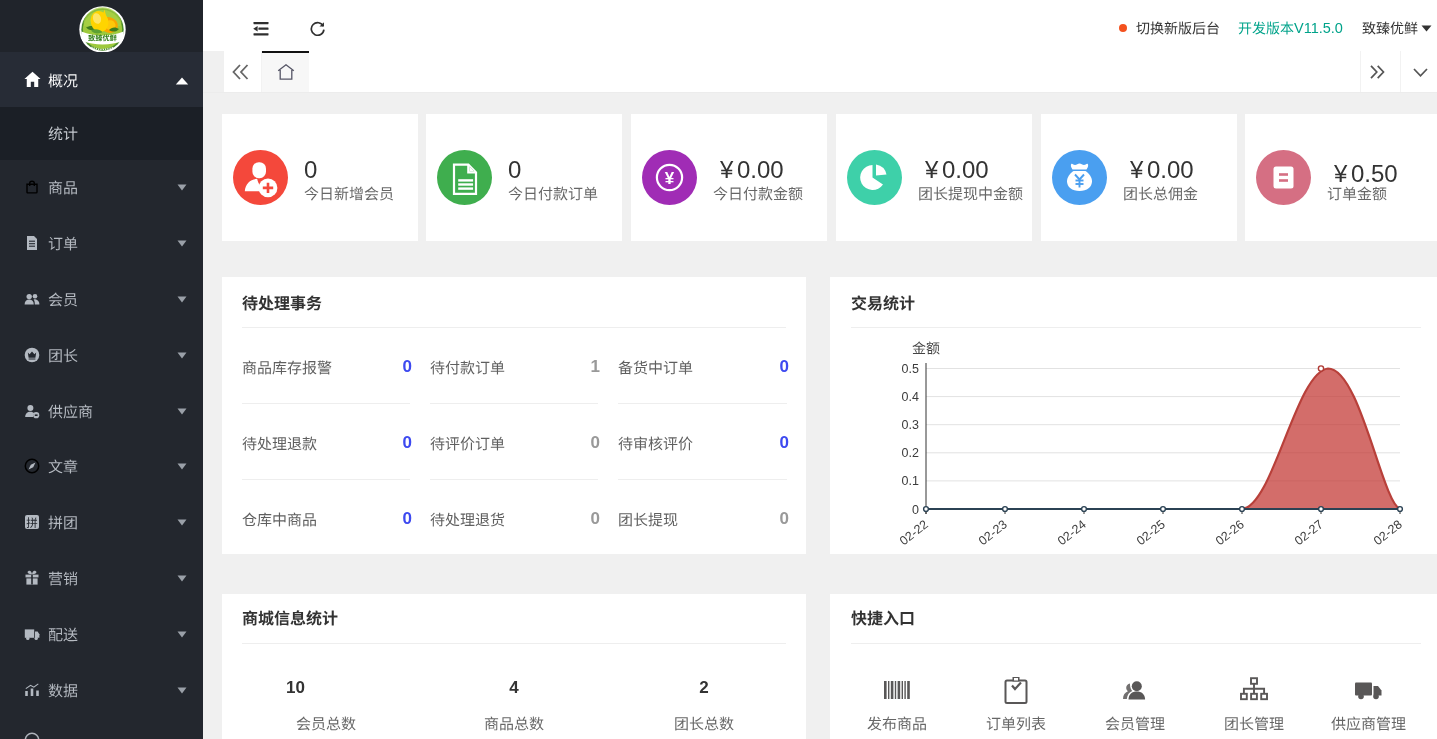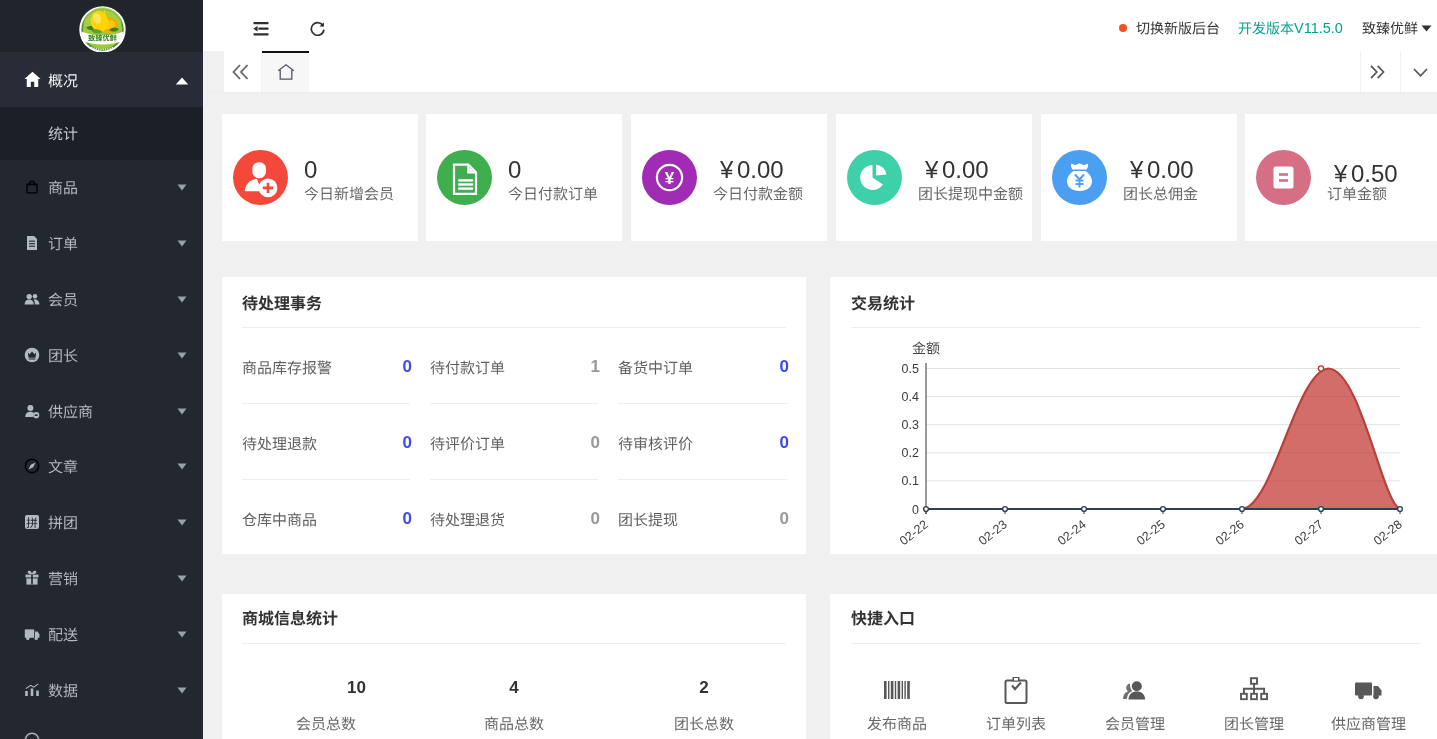--- a/index.html
+++ b/index.html
@@ -646,21 +646,21 @@
       <g transform="translate(0,880) scale(1,-1)">
         <use href="#b5546" x="0"></use>
         <use href="#b57ce" x="1000"></use>
         <use href="#b4fe1" x="2000"></use>
         <use href="#b606f" x="3000"></use>
         <use href="#b7edf" x="4000"></use>
         <use href="#b8ba1" x="5000"></use>
       </g>
     </svg>
     <div style="position:absolute;left:242px;top:643px;width:544px;height:1px;background:#eee"></div>
-    <div style="position:absolute;left:286px;top:678px;width:80px;text-align:right;font-size:17px;font-weight:bold;color:#333;font-family:'Liberation Sans'">10</div>
+    <div style="position:absolute;left:286px;top:678px;width:80px;text-align:left;font-size:17px;font-weight:bold;color:#333;font-family:'Liberation Sans'">10</div>
     <svg class="zh " style="left:296px;top:715.5px;color:#666;" width="60" height="15" viewBox="0 0 4000 1000">
       <g transform="translate(0,880) scale(1,-1)">
         <use href="#r4f1a" x="0"></use>
         <use href="#r5458" x="1000"></use>
         <use href="#r603b" x="2000"></use>
         <use href="#r6570" x="3000"></use>
       </g>
     </svg>
     <div style="position:absolute;left:474px;top:678px;width:80px;text-align:center;font-size:17px;font-weight:bold;color:#333;font-family:'Liberation Sans'">4</div>
     <svg class="zh " style="left:484px;top:715.5px;color:#666;" width="60" height="15" viewBox="0 0 4000 1000">

